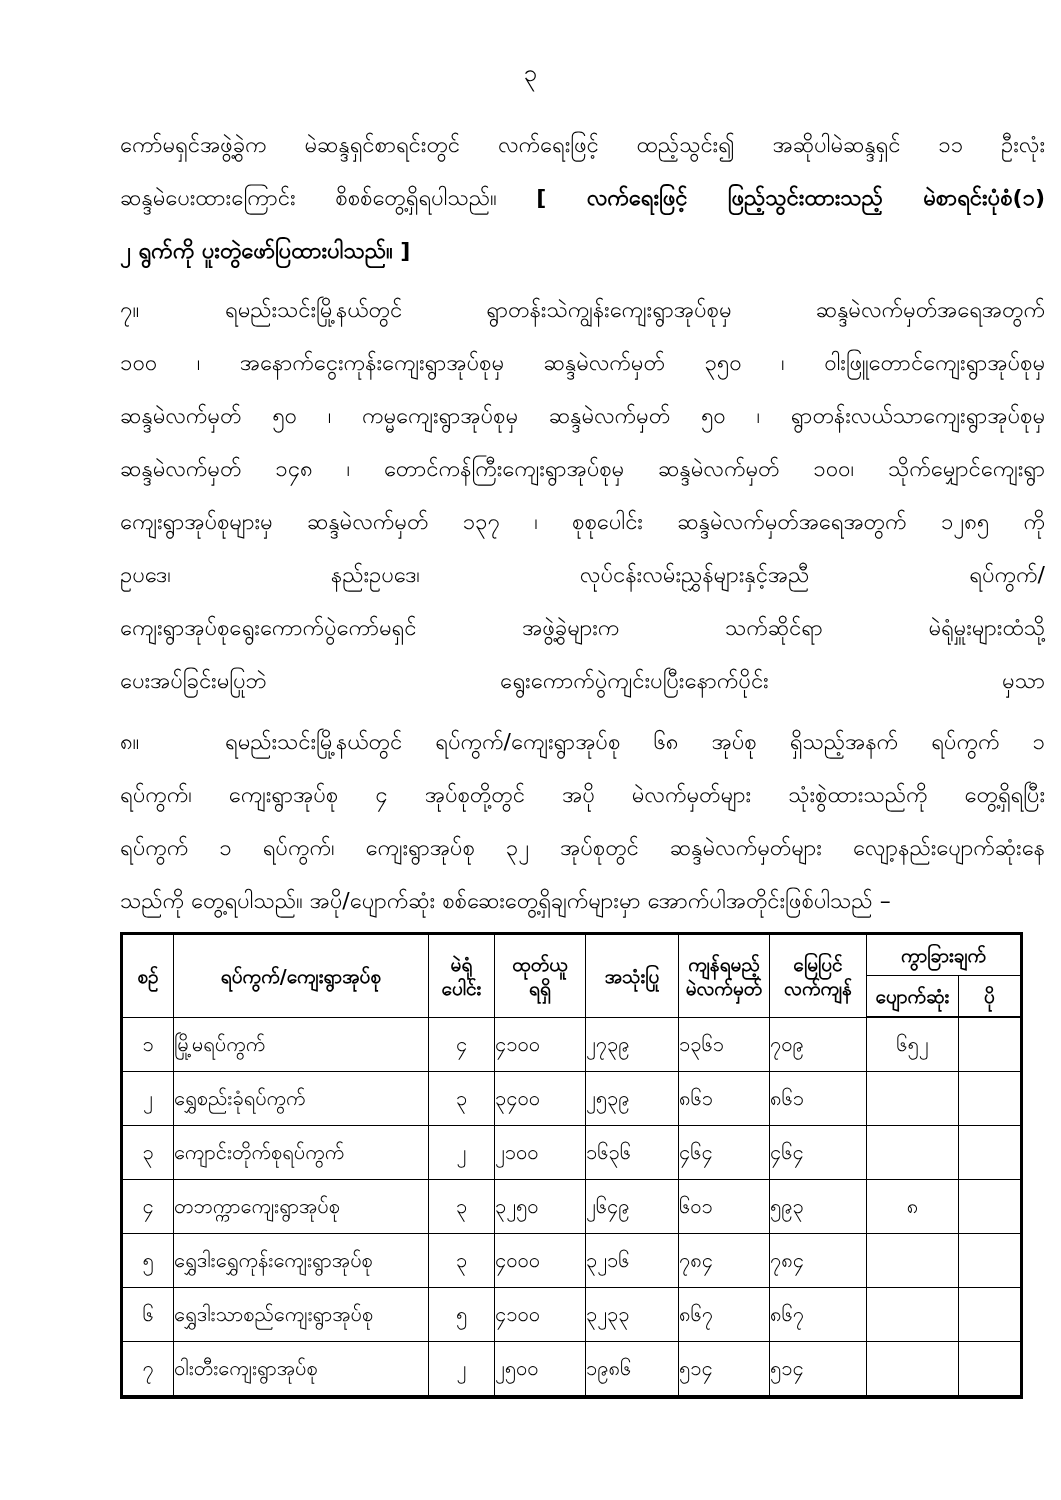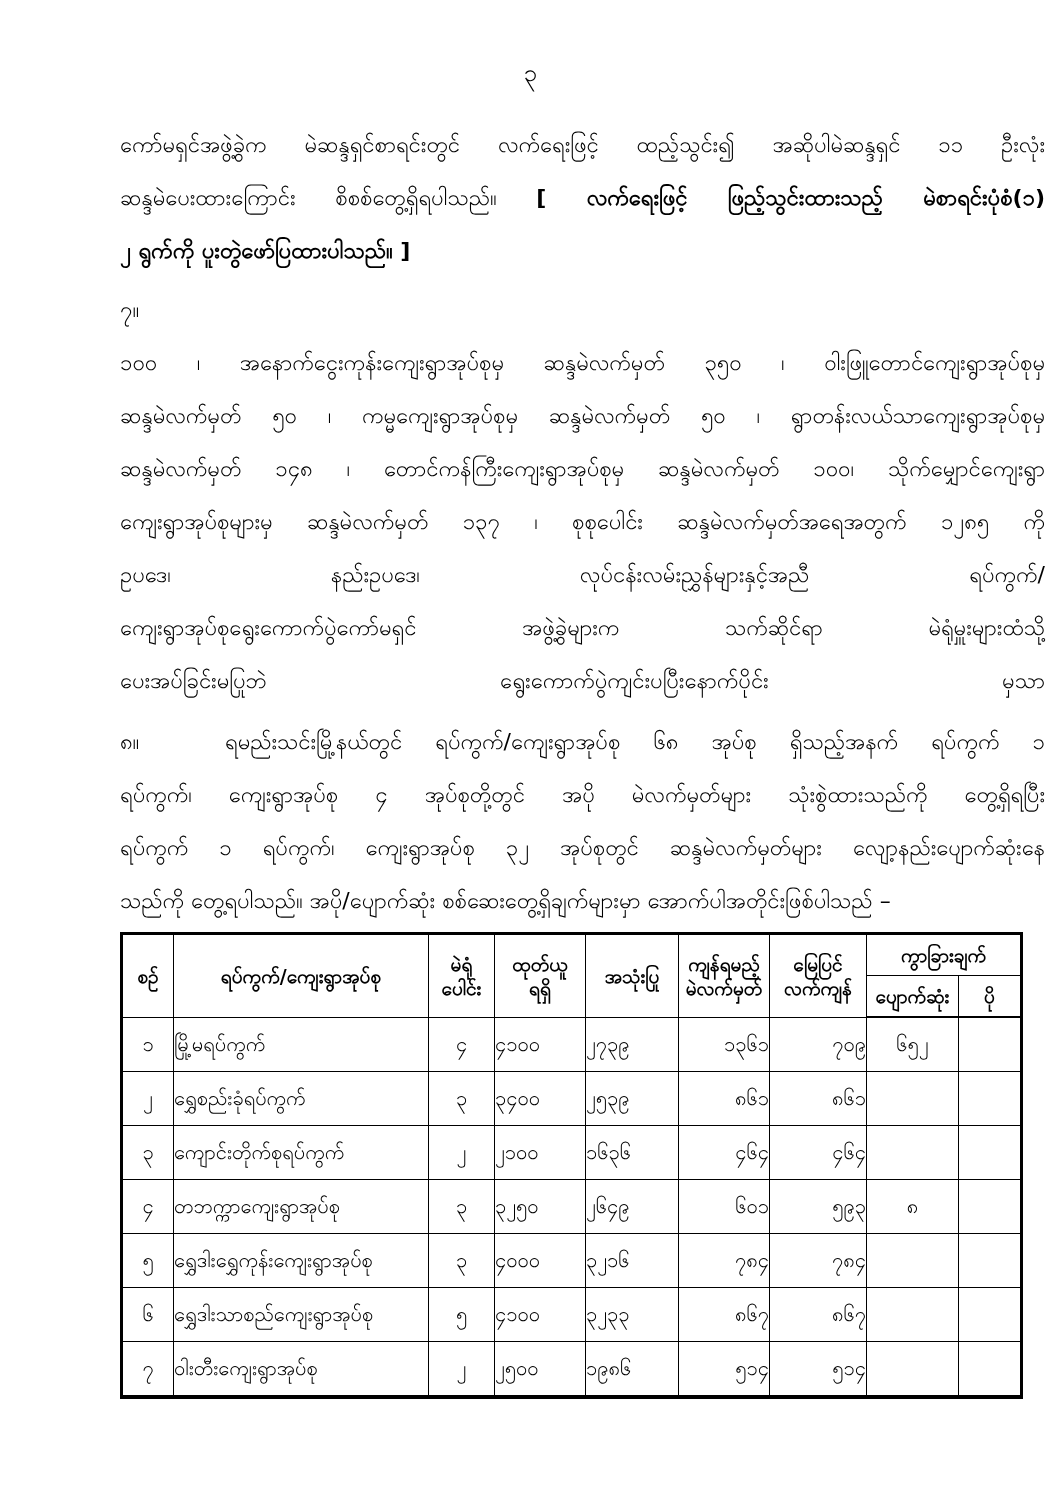--- a/index.html
+++ b/index.html
@@ -39,41 +39,42 @@
     font-weight:normal;
   }
   .vtable{border:3px solid #000;border-bottom:4px solid #000;}
   .vtable thead th{font-weight:bold;font-size:19px;line-height:24px;}
   .vtable thead tr.h1 th{height:40px;}
   .vtable thead tr.h2 th{height:40px;border-bottom:2.5px solid #000;}
   .vtable tbody td{height:38px;}
   .c{text-align:center;}
   .l{text-align:left;padding-left:12px;}
   .r1{text-align:left;padding-right:12px;}
-  .r2{text-align:right;padding-right:22px;}
+  .r2{padding-right:22px;}
   .hstack div{display:block;}
 </style>
 </head>
 <body>
 
 <div class="page">
 
   <div class="pagenum">၃</div>
 
   <div class="doc">
 
     <div class="para">
       <div class="tline jl">ကော်မရှင်အဖွဲ့ခွဲက မဲဆန္ဒရှင်စာရင်းတွင် လက်ရေးဖြင့် ထည့်သွင်း၍ အဆိုပါမဲဆန္ဒရှင် ၁၁ ဦးလုံး</div>
       <div class="tline jl"><span>ဆန္ဒမဲပေးထားကြောင်း စိစစ်တွေ့ရှိရပါသည်။ </span><span class="bold">[ လက်ရေးဖြင့် ဖြည့်သွင်းထားသည့် မဲစာရင်းပုံစံ(၁)</span></div>
       <div class="tline bold">၂ ရွက်ကို ပူးတွဲဖော်ပြထားပါသည်။ ]</div>
     </div>
 
     <div class="para para7">
       <div class="tline numline">
           <span class="pnum">၇။</span>
+          <span class="ptext">ရမည်းသင်းမြို့နယ်တွင် ရွာတန်းသဲကျွန်းကျေးရွာအုပ်စုမှ ဆန္ဒမဲလက်မှတ်အရေအတွက်</span>
         </div>
       <div class="tline jl">၁၀၀ ၊ အနောက်ငွေးကုန်းကျေးရွာအုပ်စုမှ ဆန္ဒမဲလက်မှတ် ၃၅၀ ၊ ဝါးဖြူတောင်ကျေးရွာအုပ်စုမှ</div>
       <div class="tline jl">ဆန္ဒမဲလက်မှတ် ၅၀ ၊ ကမ္မကျေးရွာအုပ်စုမှ ဆန္ဒမဲလက်မှတ် ၅၀ ၊ ရွာတန်းလယ်သာကျေးရွာအုပ်စုမှ</div>
       <div class="tline jl">ဆန္ဒမဲလက်မှတ် ၁၄၈ ၊ တောင်ကန်ကြီးကျေးရွာအုပ်စုမှ ဆန္ဒမဲလက်မှတ် ၁၀၀၊ သိုက်မျှောင်ကျေးရွာ</div>
       <div class="tline jl">ကျေးရွာအုပ်စုများမှ ဆန္ဒမဲလက်မှတ် ၁၃၇ ၊ စုစုပေါင်း ဆန္ဒမဲလက်မှတ်အရေအတွက် ၁၂၈၅ ကို</div>
       <div class="tline jl">ဥပဒေ၊ နည်းဥပဒေ၊ လုပ်ငန်းလမ်းညွှန်များနှင့်အညီ ရပ်ကွက်/</div>
       <div class="tline jl">ကျေးရွာအုပ်စုရွေးကောက်ပွဲကော်မရှင် အဖွဲ့ခွဲများက သက်ဆိုင်ရာ မဲရုံမှူးများထံသို့</div>
       <div class="tline jl">ပေးအပ်ခြင်းမပြုဘဲ ရွေးကောက်ပွဲကျင်းပပြီးနောက်ပိုင်း မှသာ</div>
     </div>
 

